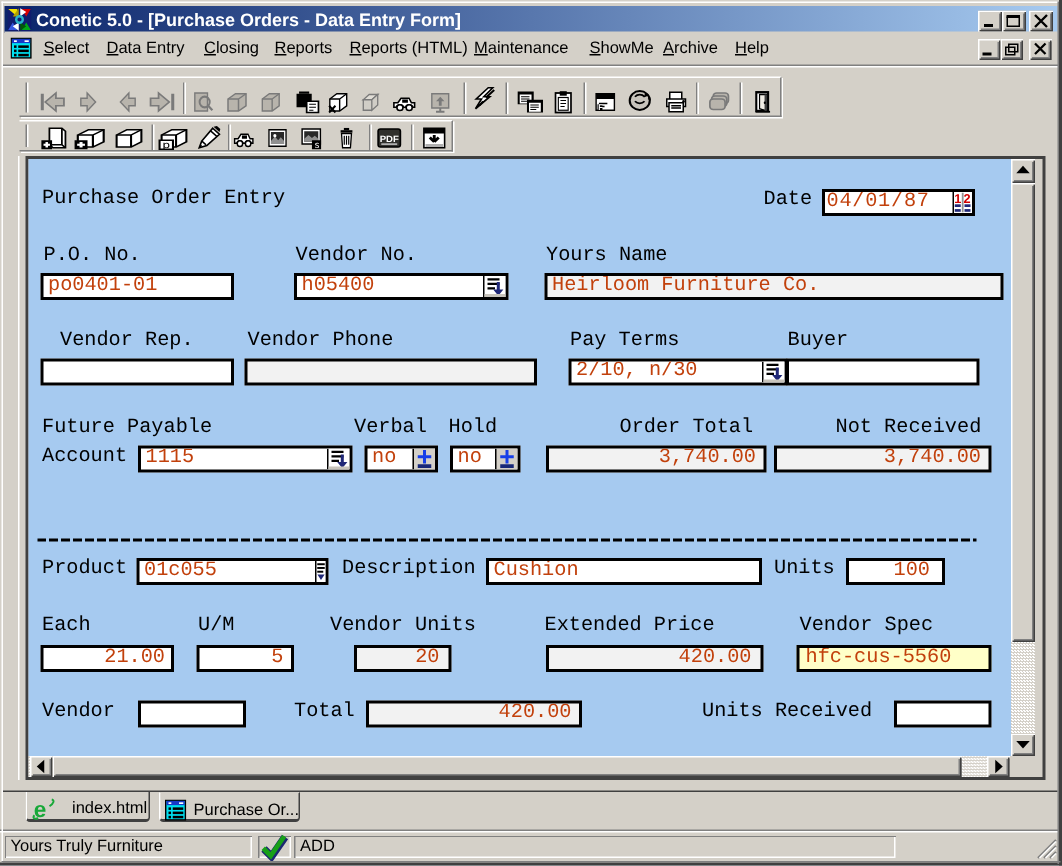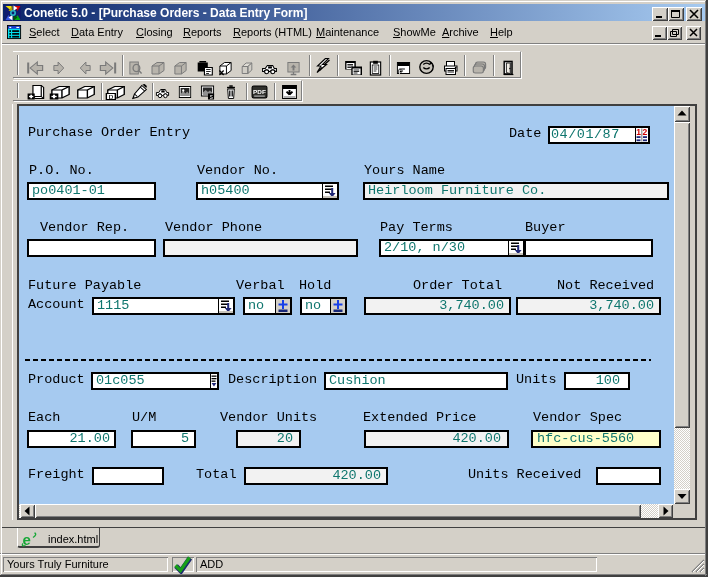--- a/index.html
+++ b/index.html
@@ -29,21 +29,21 @@
 .grip2{width:1px;background:#fff}
 .tsep{width:1px;background:#808080}
 .tsep2{width:1px;background:#fff}
 .ic{position:absolute}
 
 #frame{left:17px;top:104px;width:680px;height:416px;background:#D4D0C8;border:2px solid #404040}
 #blue{left:19px;top:106px;width:655px;height:398px;background:#A6CAF0}
 #wline{left:12px;top:104px;width:1px;height:416px;background:#fff}
 
 .lb{position:absolute;font-family:"Liberation Mono",monospace;font-size:13.5px;line-height:14px;color:#000;white-space:nowrap}
-.bx{position:absolute;height:18px;border:2px solid #000;background:#fff;font-family:"Liberation Mono",monospace;font-size:13.5px;line-height:14px;color:#0f766e;padding:0 3px;white-space:nowrap;overflow:hidden}
+.bx{position:absolute;height:18px;border:2px solid #000;background:#fff;font-family:"Liberation Mono",monospace;font-size:13.5px;line-height:14px;color:#c2410c;padding:0 3px;white-space:nowrap;overflow:hidden}
 .gy{background:#F2F2F2}
 .yl{background:#FFFFC8}
 .rt{text-align:right}
 .spin{position:absolute;top:0;bottom:0;right:0}
 
 .sb{position:absolute;background-image:conic-gradient(#fff 0 25%,#D4D0C8 0 50%,#fff 0 75%,#D4D0C8 0);background-size:2px 2px}
 .sbtn{position:absolute;background:#D4D0C8;box-shadow:inset 1px 1px 0 #fff,inset -1px -1px 0 #404040,inset 2px 2px 0 #D4D0C8,inset -2px -2px 0 #808080}
 .thumb{position:absolute;background:#D4D0C8;box-shadow:inset 1px 1px 0 #fff,inset -1px -1px 0 #404040,inset 2px 2px 0 #D4D0C8,inset -2px -2px 0 #808080}
 
 #tabline{left:2px;top:527px;width:703px;height:1px;background:#404040}
@@ -431,21 +431,21 @@
   <span class="lb" style="left:132px;top:411px">U/M</span>
   <span class="lb" style="left:220px;top:411px">Vendor Units</span>
   <span class="lb" style="left:363px;top:411px">Extended Price</span>
   <span class="lb" style="left:533px;top:411px">Vendor Spec</span>
   <div class="bx rt" style="left:27px;top:430px;width:89px;padding-right:4px">21.00</div>
   <div class="bx rt" style="left:131px;top:430px;width:65px;padding-right:5px">5</div>
   <div class="bx gy rt" style="left:236px;top:430px;width:65px;padding-right:6px">20</div>
   <div class="bx gy rt" style="left:364px;top:430px;width:145px;padding-right:6px">420.00</div>
   <div class="bx yl" style="left:531px;top:430px;width:130px;padding-left:4px">hfc-cus-5560</div>
 
-  <span class="lb" style="left:28px;top:468px">Freight</span>
+  <span class="lb" style="left:28px;top:468px">Vendor</span>
   <span class="lb" style="left:196px;top:468px">Total</span>
   <span class="lb" style="left:468px;top:468px">Units Received</span>
   <div class="bx" style="left:92px;top:467px;width:72px"></div>
   <div class="bx gy rt" style="left:244px;top:467px;width:144px;padding-right:5px">420.00</div>
   <div class="bx" style="left:596px;top:467px;width:65px"></div>
   </div>
 
   <div id="scrollv">
   <div class="abs sb" style="left:674px;top:106px;width:16px;height:398px"></div>
   <div class="abs sbtn" style="left:674px;top:106px;width:16px;height:16px"><svg width="16" height="16">
@@ -468,20 +468,35 @@
 </div>
 
   <div class="abs" id="tabline"></div>
   <div class="abs tab" style="left:17px;width:83px">
       <svg style="position:absolute;left:3px;top:3px" width="16" height="16" viewBox="0 0 16 16">
         <text x="1.5" y="13.5" font-size="15" font-weight="bold" font-family="Liberation Sans,sans-serif" fill="#18A838">e</text>
         <path d="M13.5 2 C15.5 2.5 15 4.5 12 6.5 M2 12.5 C0.5 14 1.5 15.5 4.5 14.5" fill="none" stroke="#18A838" stroke-width="1.3"></path>
       </svg>
     <span style="left:30px">index.html</span>
   </div>
+  <div class="abs tab" style="left:106px;width:94px;border-top:1px solid #D4D0C8">
+      <svg style="position:absolute;left:3px;top:4px" width="15" height="15" viewBox="0 0 16 16">
+        <rect x="0.5" y="0.5" width="14" height="14" fill="#00E0F0" stroke="#000"></rect>
+        <rect x="1" y="1" width="13" height="3" fill="#1838C8"></rect>
+        <rect x="2.5" y="2" width="2" height="1.2" fill="#fff"></rect>
+        <rect x="10" y="2" width="3" height="1.2" fill="#fff"></rect>
+        <rect x="2.5" y="5.6" width="1.8" height="1.8" fill="#000"></rect>
+        <rect x="5.5" y="5.6" width="7.5" height="1.8" fill="#000"></rect>
+        <rect x="2.5" y="8.6" width="1.8" height="1.8" fill="#000"></rect>
+        <rect x="5.5" y="8.6" width="7.5" height="1.8" fill="#000"></rect>
+        <rect x="2.5" y="11.6" width="1.8" height="1.8" fill="#000"></rect>
+        <rect x="5.5" y="11.6" width="7.5" height="1.8" fill="#000"></rect>
+      </svg>
+    <span style="left:22px">Purchase Or...</span>
+  </div>
 
   <div class="abs" id="sline"></div>
     <div class="abs" id="sline2"></div>
   <div class="abs pan" style="left:3px;width:165px">
       <span>Yours Truly Furniture</span>
     </div>
   <div class="abs pan" style="left:172px;width:22px">
     <svg style="position:absolute;left:1px;top:-2px" width="20" height="19" viewBox="0 0 20 19">
         <path d="M3 11 l5 5 L17 3" fill="none" stroke="#1c2870" stroke-width="5"></path>
         <path d="M2.5 10.5 l5 5 L16.5 2.5" fill="none" stroke="#18A018" stroke-width="3.2"></path>

